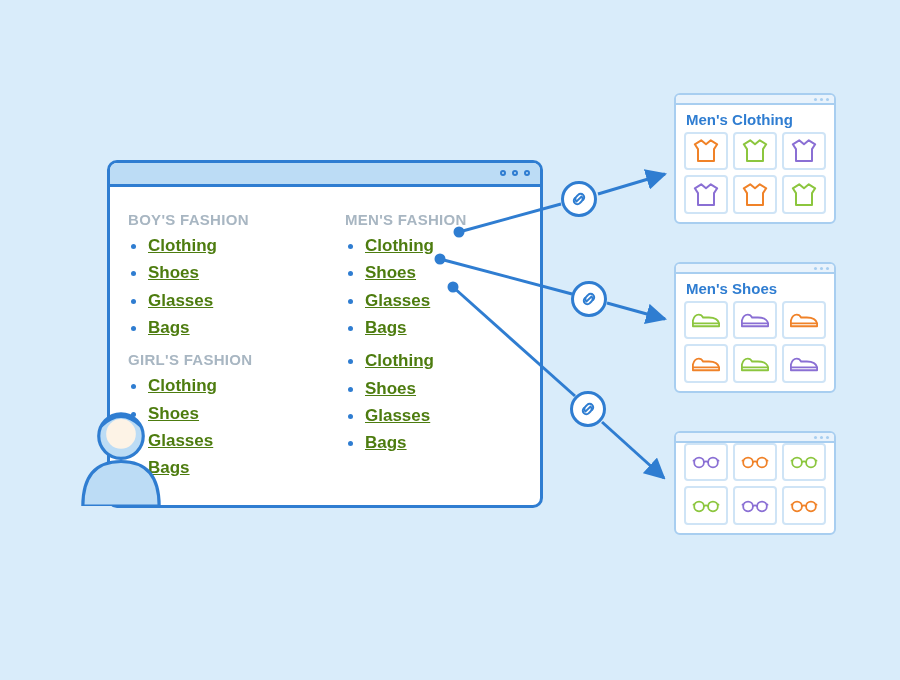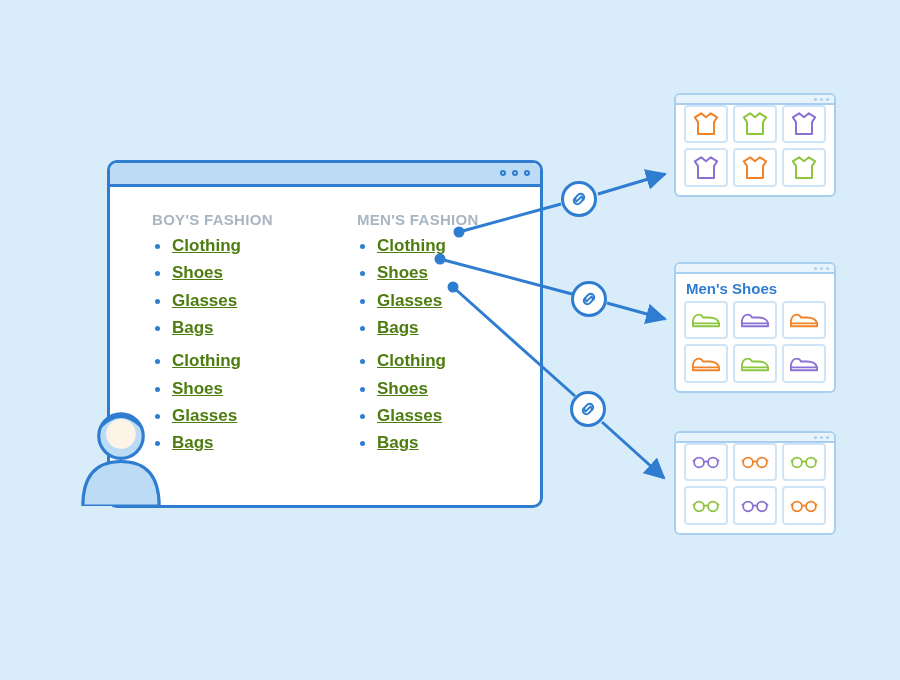--- a/index.html
+++ b/index.html
@@ -37,22 +37,21 @@
     display: flex;
     gap: 6px;
   }
   .main-dots span {
     width: 6px; height: 6px;
     border: 2px solid #2f7dd1;
     border-radius: 50%;
     display: block;
   }
   .main-body {
-    padding: 14px 18px 14px 10px;
-    margin-left: 32px;
+    padding: 14px 18px 14px 18px;
   }
   .cols {
     display: flex;
     gap: 40px;
   }
   .col { flex: 1; }
   .section-heading {
     color: #a8b6c2;
     font-weight: 700;
     font-size: 15px;
@@ -156,20 +155,21 @@
   <div class="main-body">
     <div class="cols">
       <div class="col">
         <div class="section-heading">BOY'S FASHION</div>
         <ul class="links">
           <li><a href="#">Clothing</a></li>
           <li><a href="#">Shoes</a></li>
           <li><a href="#">Glasses</a></li>
           <li><a href="#">Bags</a></li>
         </ul>
+        <div class="section-heading">GIRL'S FASHION</div>
         <ul class="links">
           <li><a href="#">Clothing</a></li>
           <li><a href="#">Shoes</a></li>
           <li><a href="#">Glasses</a></li>
           <li><a href="#">Bags</a></li>
         </ul>
       </div>
       <div class="col">
         <div class="section-heading">MEN'S FASHION</div>
         <ul class="links">
@@ -242,20 +242,21 @@
 </div>
 
 <div class="mini-window" style="left:674px;top:93px">
   <div class="mini-titlebar">
       <div class="mini-dots">
         <span></span>
         <span></span>
         <span></span>
       </div>
     </div>
+  <div class="mini-title">Men's Clothing</div>
   <div class="mini-grid" id="grid-0">
       <div class="tile">
         <svg viewBox="0 0 40 34">
           <path d="M14 4 L20 9 L26 4 L34 9 L30 15 L30 30 L10 30 L10 15 L6 9 Z" fill="none" stroke="#f08228" stroke-width="2.5" stroke-linejoin="round"></path>
         </svg>
       </div>
       <div class="tile">
         <svg viewBox="0 0 40 34">
           <path d="M14 4 L20 9 L26 4 L34 9 L30 15 L30 30 L10 30 L10 15 L6 9 Z" fill="none" stroke="#8cc63e" stroke-width="2.5" stroke-linejoin="round"></path>
         </svg>

